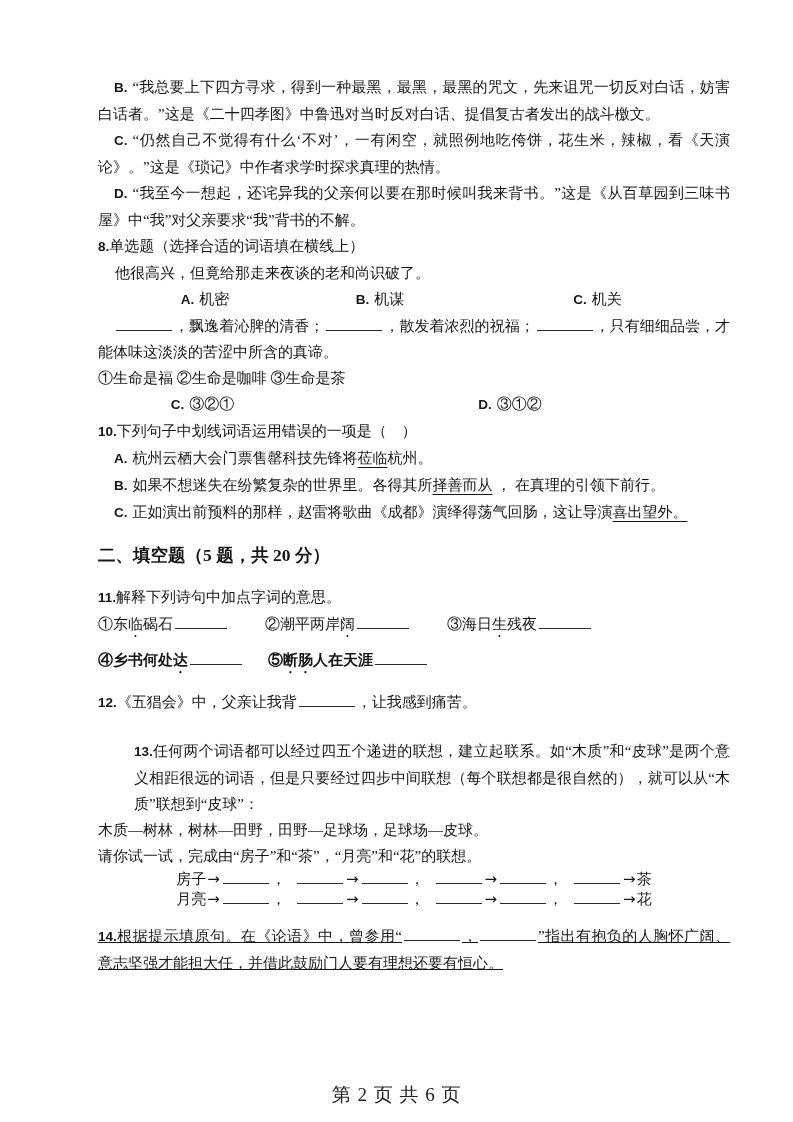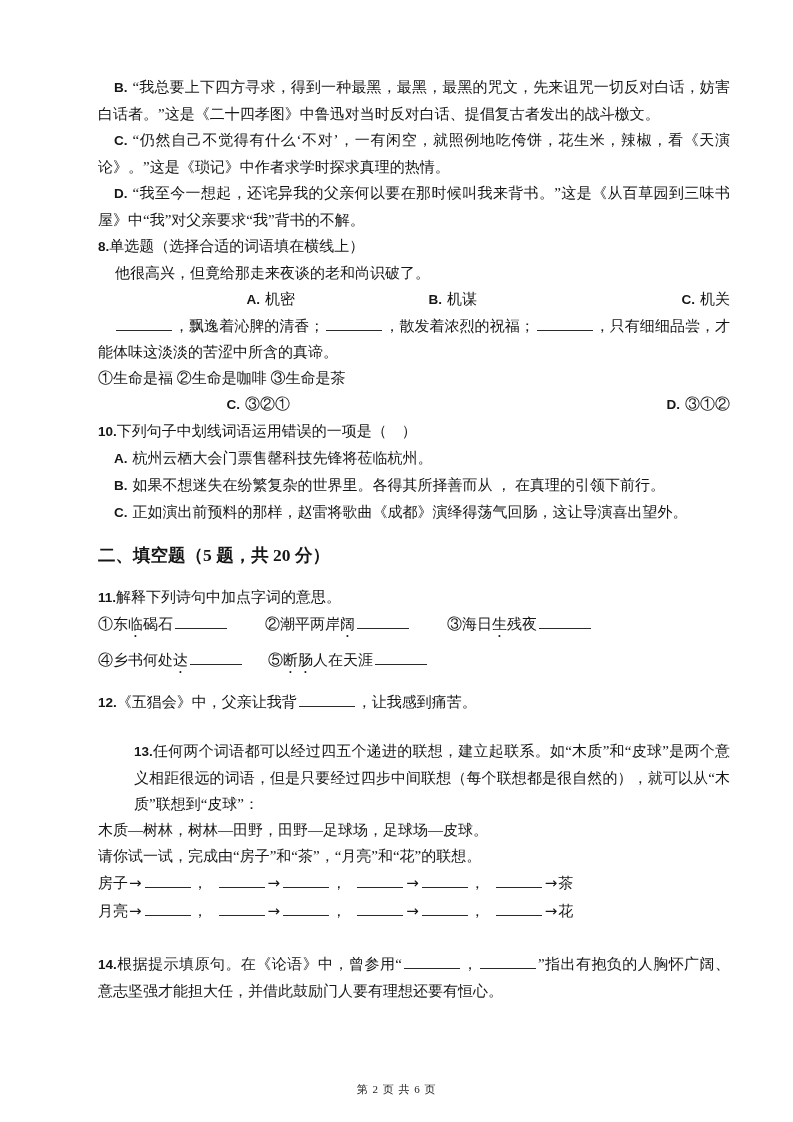--- a/index.html
+++ b/index.html
@@ -12,37 +12,37 @@
   .opt{text-indent:16px;}
   .ind{margin-left:17px;}
   .lat{font-family:"Liberation Sans","DejaVu Sans",sans-serif;font-weight:700;font-size:13.5px;}
   .optlab{margin-right:5px;}
   .blank{display:inline-block;border-bottom:1px solid #2a2a2a;height:14px;vertical-align:baseline;margin:0 2px;}
   .w56{width:56px;}.w52{width:52px;}.w46{width:46px;}
   .emph{
     -webkit-text-emphasis:filled dot;-webkit-text-emphasis-position:under right;
     text-emphasis:filled dot;text-emphasis-position:under right;
   }
-  .ul{text-underline-offset:4px;}
-  .row{display:flex;margin-left:17px;text-align:right;gap:12px;}
+  .ul{text-decoration:underline;text-underline-offset:4px;}
+  .row{display:flex;margin-left:17px;text-align:center;}
   .row .c1{width:180px;}.row .c2{width:170px;}.row .c3{width:175px;}.row .c4{flex:1;}
   .section-header{font-size:17.5px;font-weight:700;line-height:30px;margin:14px 0 14px 0;text-align:left;}
   .q11row{white-space:nowrap;text-align:left;}
-  .mt6{margin-top:6px;}
+  .mt6{margin-top:6px;font-weight:bold;}
   .mr36{margin-right:36px;text-align:center;}
   .mr24{margin-right:24px;}
   .mt12{margin-top:12px;}
   .mt22{margin-top:22px;margin-left:36px;}
-  .mt18{margin-top:26px;}
-  .chain{line-height:28px;white-space:nowrap;text-align:left;}
+  .mt18{margin-top:14px;text-decoration:underline;}
+  .chain{line-height:20px;white-space:nowrap;text-align:center;}
   .arr{font-family:"DejaVu Sans","Liberation Sans",sans-serif;padding:0 1px;}
   .cm{margin-right:9px;}
   .footer{
     position:absolute;left:0;top:1082px;width:793px;text-align:center;
-    font-size:11px;color:#222;letter-spacing:1px;
+    font-size:19px;color:#222;letter-spacing:1px;
   }
 </style>
 </head>
 <body>
 
 <div class="page">
   <div class="content">
 
     <p class="opt"><span class="lat optlab">B.</span><span>“我总要上下四方寻求，得到一种最黑，最黑，最黑的咒文，先来诅咒一切反对白话，妨害白话者。”这是《二十四孝图》中鲁迅对当时反对白话、提倡复古者发出的战斗檄文。</span></p>
     <p class="opt"><span class="lat optlab">C.</span><span>“仍然自己不觉得有什么‘不对’，一有闲空，就照例地吃侉饼，花生米，辣椒，看《天演论》。”这是《琐记》中作者求学时探求真理的热情。</span></p>

